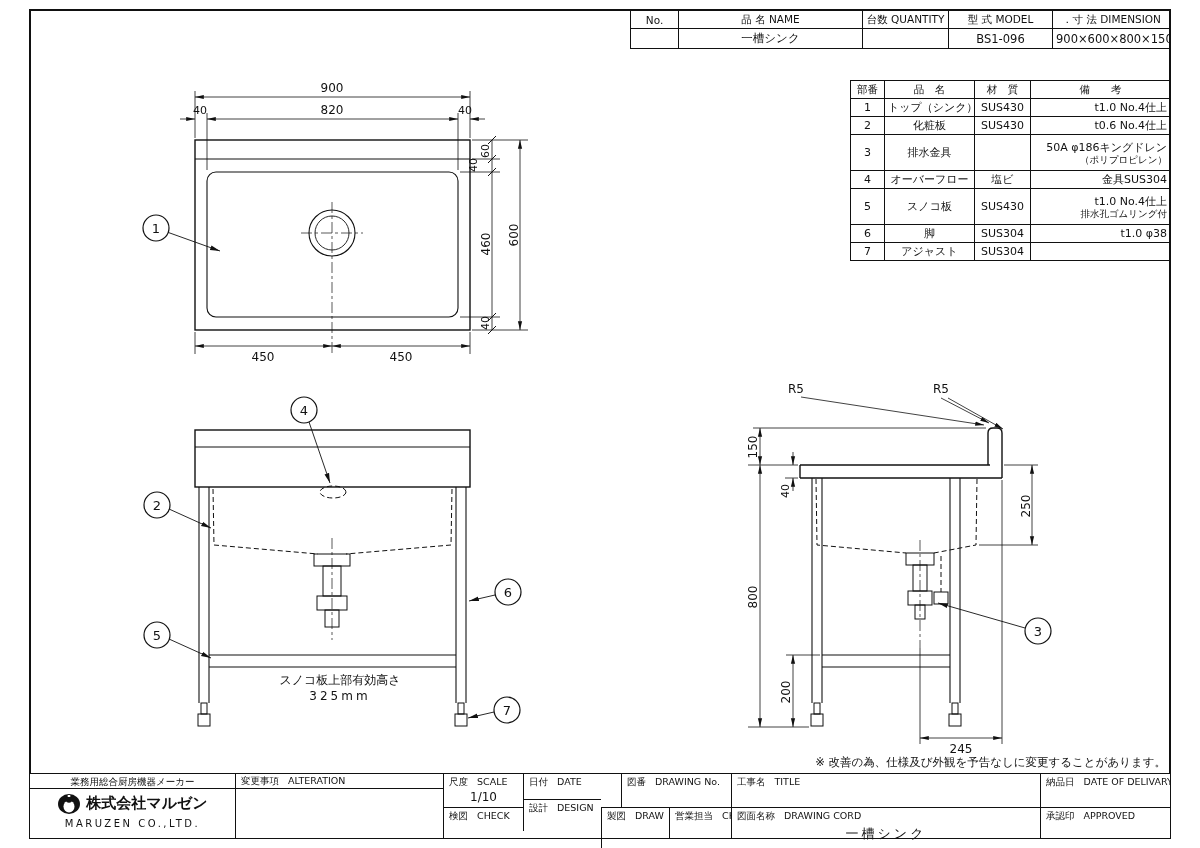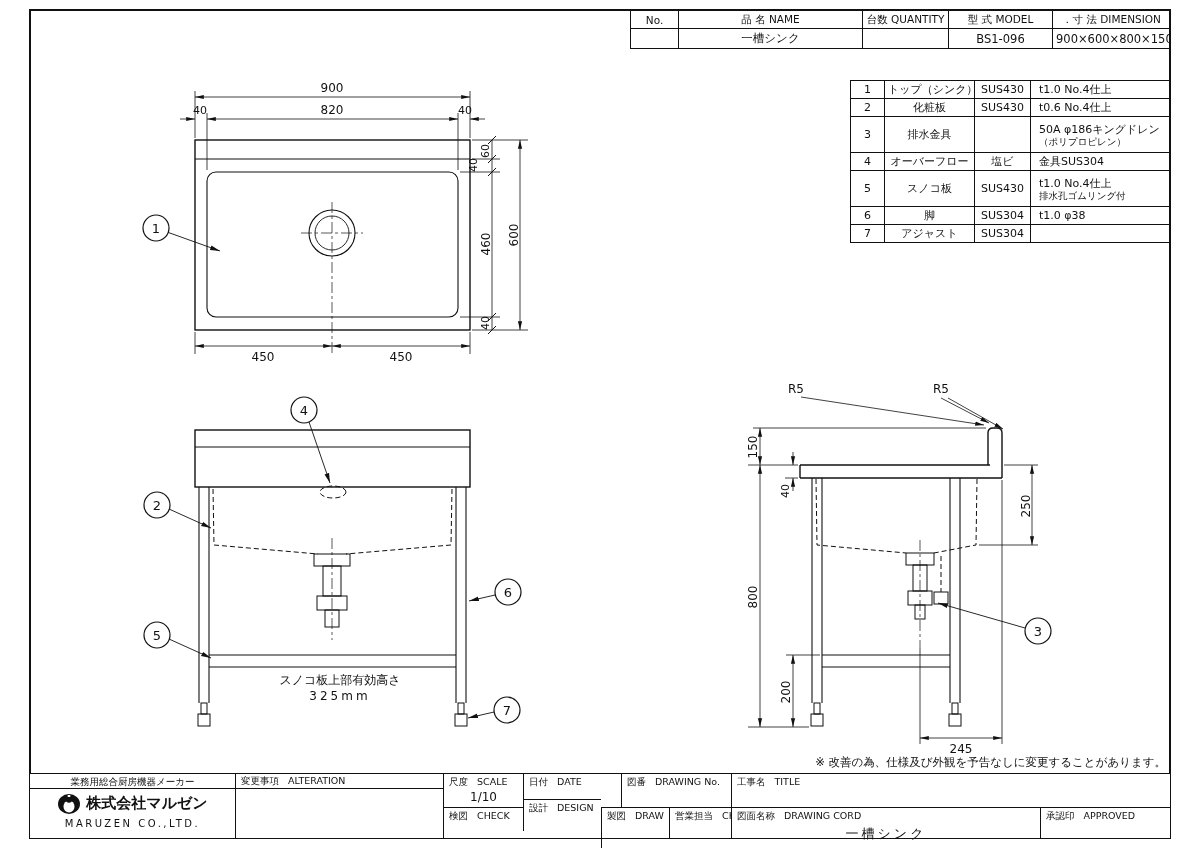--- a/index.html
+++ b/index.html
@@ -7,21 +7,21 @@
     font-family:"DejaVu Sans","Liberation Sans",sans-serif;color:#111}
   .abs{position:absolute}
   table{border-collapse:collapse;table-layout:fixed}
   td{border:1px solid #111;overflow:hidden;white-space:nowrap;padding:0 3px;vertical-align:middle}
   .tt td{text-align:center}
   .tt .hdr td{font-size:10.5px;height:18px}
   .tt .val td{font-size:11.5px;height:20px}
   .pt .hdr td{font-size:10.5px;text-align:center;height:18px}
   .pt td{font-size:11px}
   .pt .cno,.pt .cmat,.pt .cnm{text-align:center}
-  .pt .cnote{text-align:left;padding-left:8px}
+  .pt .cnote{text-align:right;padding-left:8px}
   .pt .n2{font-size:9.5px;line-height:11px}
   .pt .n2:empty{display:none}
   .pt .n1{line-height:13px}
   svg text{font-family:"DejaVu Sans","Liberation Sans",sans-serif}
   .dim{font-size:12px;fill:#111}
   .dimS{font-size:11px;fill:#111}
   .bal{font-size:13px;fill:#111;text-anchor:middle}
   .anote{font-size:12px;fill:#111;text-anchor:middle}
   .hid{stroke-dasharray:5 3;stroke-width:1}
   .cl{stroke-dasharray:11 3 3 3;stroke-width:0.7}
@@ -245,20 +245,26 @@
 
 <div class="abs" style="left:850px;top:80px">
   <table class="pt" style="width:320px">
     <colgroup>
         <col style="width:34px">
         <col style="width:90px">
         <col style="width:56px">
         <col style="width:140px">
       </colgroup>
     <tbody>
+        <tr class="hdr">
+      <td>部番</td>
+      <td>品　名</td>
+      <td>材　質</td>
+      <td>備　　考</td>
+    </tr>
     <tr style="height:18px">
       <td class="cno">1</td>
       <td class="cnm">トップ（シンク）</td>
       <td class="cmat">SUS430</td>
       <td class="cnote">
             <div class="n1">t1.0 No.4仕上</div>
           </td>
     </tr>
     <tr style="height:18px">
       <td class="cno">2</td>
@@ -357,20 +363,26 @@
         <span>図番</span>
         <span>DRAWING No.</span>
       </div>
   </div>
   <div class="tbcell" style="left:701px;top:0;width:309px;height:33px">
     <div class="tlabel">
         <span>工事名</span>
         <span>TITLE</span>
       </div>
   </div>
+  <div class="tbcell" style="left:1010px;top:0;width:130px;height:33px">
+    <div class="tlabel">
+        <span>納品日</span>
+        <span>DATE OF DELIVARY</span>
+      </div>
+  </div>
 
   <div class="tbcell rt" style="left:413px;top:33px;width:80px;height:32px">
     <div class="tlabel">
         <span>検図</span>
         <span>CHECK</span>
       </div>
   </div>
   <div class="tbcell rt" style="left:493px;top:25px;width:78px;height:32px">
     <div class="tlabel">
         <span>設計</span>

